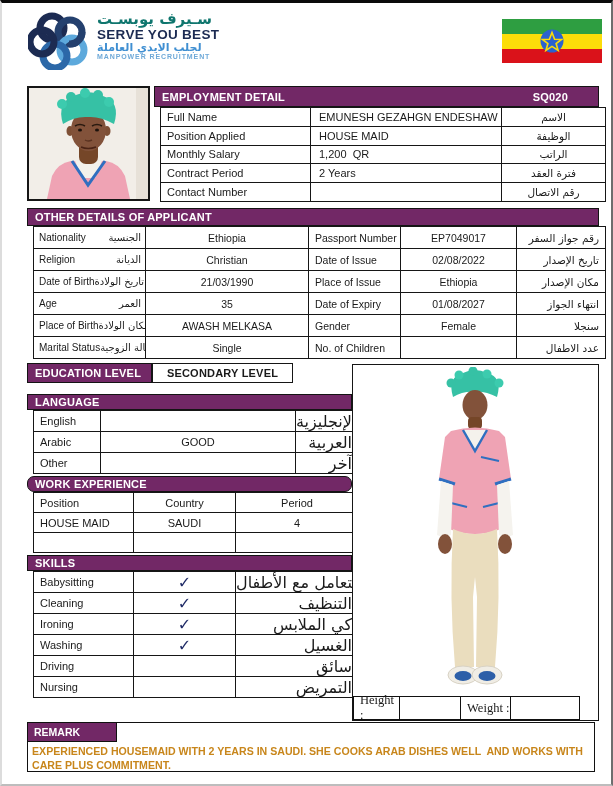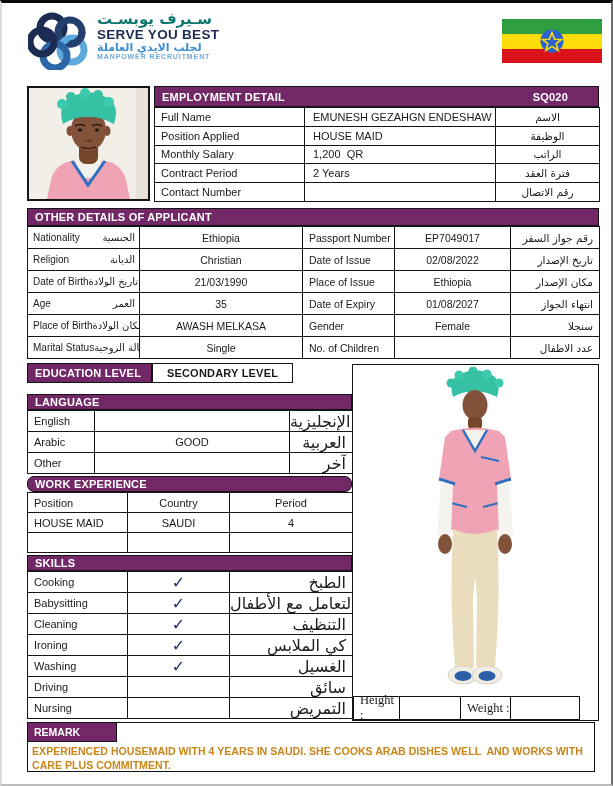--- a/index.html
+++ b/index.html
@@ -18,21 +18,21 @@
   .l-ar{color:#0f766e;font-weight:bold;font-size:15px;font-family:"DejaVu Sans",sans-serif;}
   .l-en{color:#1c2b52;font-weight:bold;font-size:13.5px;letter-spacing:.3px;}
   .l-ar2{color:#3f8fd2;font-weight:bold;font-size:11px;font-family:"DejaVu Sans",sans-serif;}
   .l-sub{color:#6ea9d8;font-weight:bold;font-size:7px;letter-spacing:.9px;}
   .flag{left:500px;top:16px;}
   
   .bar{background:#722866;color:#fff;font-weight:bold;border:1.2px solid #141414;
        box-sizing:border-box;display:flex;align-items:center;padding-left:7px;
        font-size:11px;letter-spacing:.2px;text-align:center;}
   
-  table{position:absolute;border-collapse:collapse;table-layout:fixed;background:#fff;}
+  table{position:absolute;border-collapse:collapse;table-layout:fixed;background:#fff;margin-left:6px;}
   td{border:1.2px solid #161616;font-size:11px;padding:0;overflow:hidden;
      white-space:nowrap;box-sizing:border-box;vertical-align:middle;}
   td.lab{padding-left:6px;text-align:left;}
   td.val{text-align:left;padding-left:8px;white-space:pre-wrap;}
   td.cen{text-align:center;}
   td.arr{text-align:right;padding-right:6px;font-family:"DejaVu Sans",sans-serif;font-size:16px;}
   td.arc{text-align:center;font-family:"DejaVu Sans",sans-serif;font-size:10.5px;}
   .labpair{display:flex;justify-content:space-between;padding:0 4px 0 5px;font-size:10px;}
   .labpair .ar{font-size:10px;}
   .emp-table tr{height:18.8px;}
@@ -313,25 +313,20 @@
   <div class="abs bar" style="left:25px;top:552px;width:325px;height:16px;">
     <span>SKILLS</span>
   </div>
   <table class="skills-table" style="left:25px;top:568px;width:325px;">
     <colgroup>
         <col style="width:100px">
         <col style="width:102px">
         <col style="width:123px">
       </colgroup>
     <tbody>
-        <tr>
-      <td class="lab">Cooking</td>
-      <td class="cen chk">✓</td>
-      <td class="arr">الطبخ</td>
-    </tr>
     <tr>
       <td class="lab">Babysitting</td>
       <td class="cen chk">✓</td>
       <td class="arr">التعامل مع الأطفال</td>
     </tr>
     <tr>
       <td class="lab">Cleaning</td>
       <td class="cen chk">✓</td>
       <td class="arr">التنظيف</td>
     </tr>
@@ -390,16 +385,16 @@
     <div class="hw-box">
       <div class="hw-cell" style="width:46px;">Height :</div>
       <div class="hw-cell" style="width:62px;"></div>
       <div class="hw-cell" style="width:50px;">Weight :</div>
       <div class="hw-cell last" style="width:69px;"></div>
     </div>
   </div>
 
   <div class="abs remark">
     <div class="remark-label">REMARK</div>
-    <div class="remark-text">EXPERIENCED HOUSEMAID WITH 4 YEARS IN SAUDI. SHE COOKS ARAB DISHES WELL  AND WORKS WITH CARE PLUS COMMITMENT.</div>
+    <div class="remark-text">EXPERIENCED HOUSEMAID WITH 2 YEARS IN SAUDI. SHE COOKS ARAB DISHES WELL  AND WORKS WITH CARE PLUS COMMITMENT.</div>
   </div>
 
 </div>
 
 </body></html>

